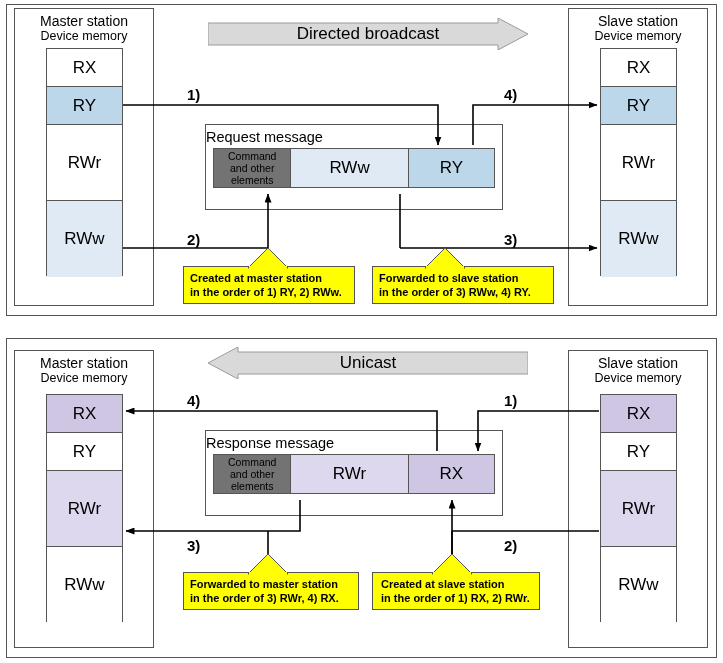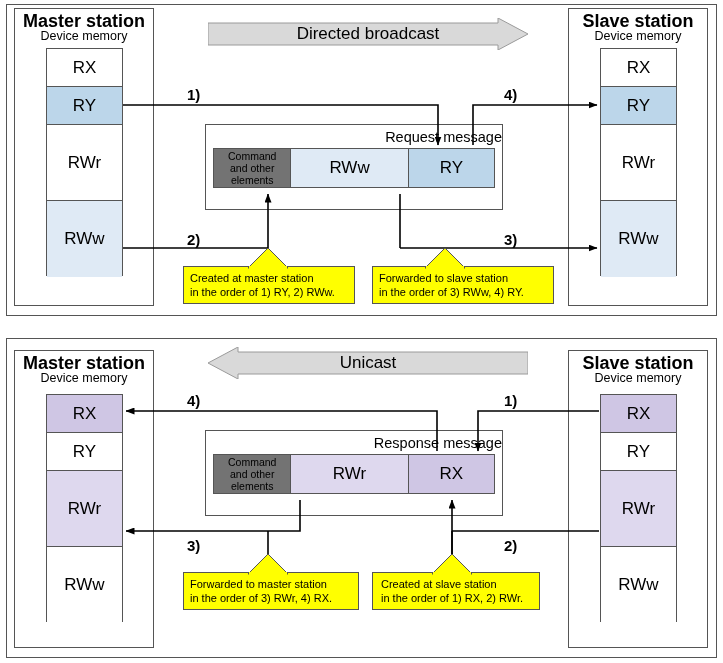--- a/index.html
+++ b/index.html
@@ -21,25 +21,24 @@
   #panel-bottom{ left:6px; top:338px; width:711px; height:320px; }
 
   .station-box{
     position:absolute;
     border:1px solid #555;
     background:#fff;
     box-sizing:border-box;
     text-align:center;
   }
   .station-title{
-    font-size:18px;
+    font-size:14px;
     line-height:16px;
     padding-top:4px;
     white-space:nowrap;
-    font-weight:bold;
   }
   .station-sub{
     font-size:12.5px;
     line-height:15px;
     white-space:nowrap;
   }
   .mem-stack{
     position:absolute;
     border:1px solid #555;
     box-sizing:border-box;
@@ -55,21 +54,21 @@
   }
   .mem-cell:last-child{border-bottom:none;}
 
   .msg-box{
     position:absolute;
     border:1px solid #555;
     background:#fff;
     box-sizing:border-box;
   }
   .msg-title{
-    text-align:right;
+    text-align:left;
     font-size:14.5px;
     padding-top:4px;
   }
   .msg-fields{
     position:absolute;
     left:8px;
     display:flex;
     box-sizing:border-box;
     border:1px solid #555;
   }
@@ -103,21 +102,21 @@
 
   .note{
     position:absolute;
     background:#ffff00;
     border:1px solid #555;
     box-sizing:border-box;
     font-size:11px;
     line-height:14px;
     padding:4px 5px 3px 6px;
   }
-  .note div{white-space:nowrap;}
+  .note div{white-space:nowrap;font-weight:bold;}
 
   .step{
     position:absolute;
     font-size:15px;
     font-weight:bold;
   }
 
   svg.overlay{
     position:absolute;left:0;top:0;width:723px;height:663px;
     pointer-events:none;

